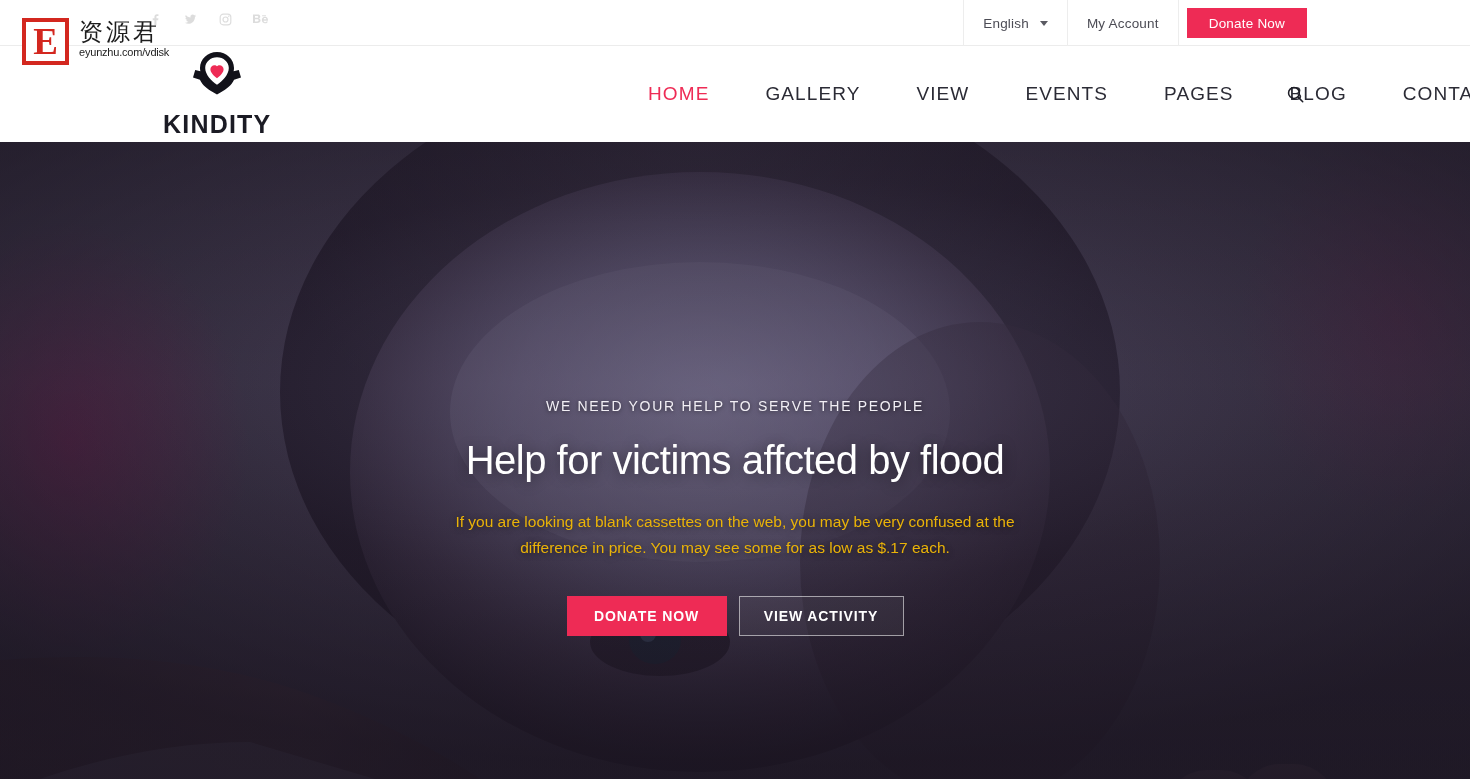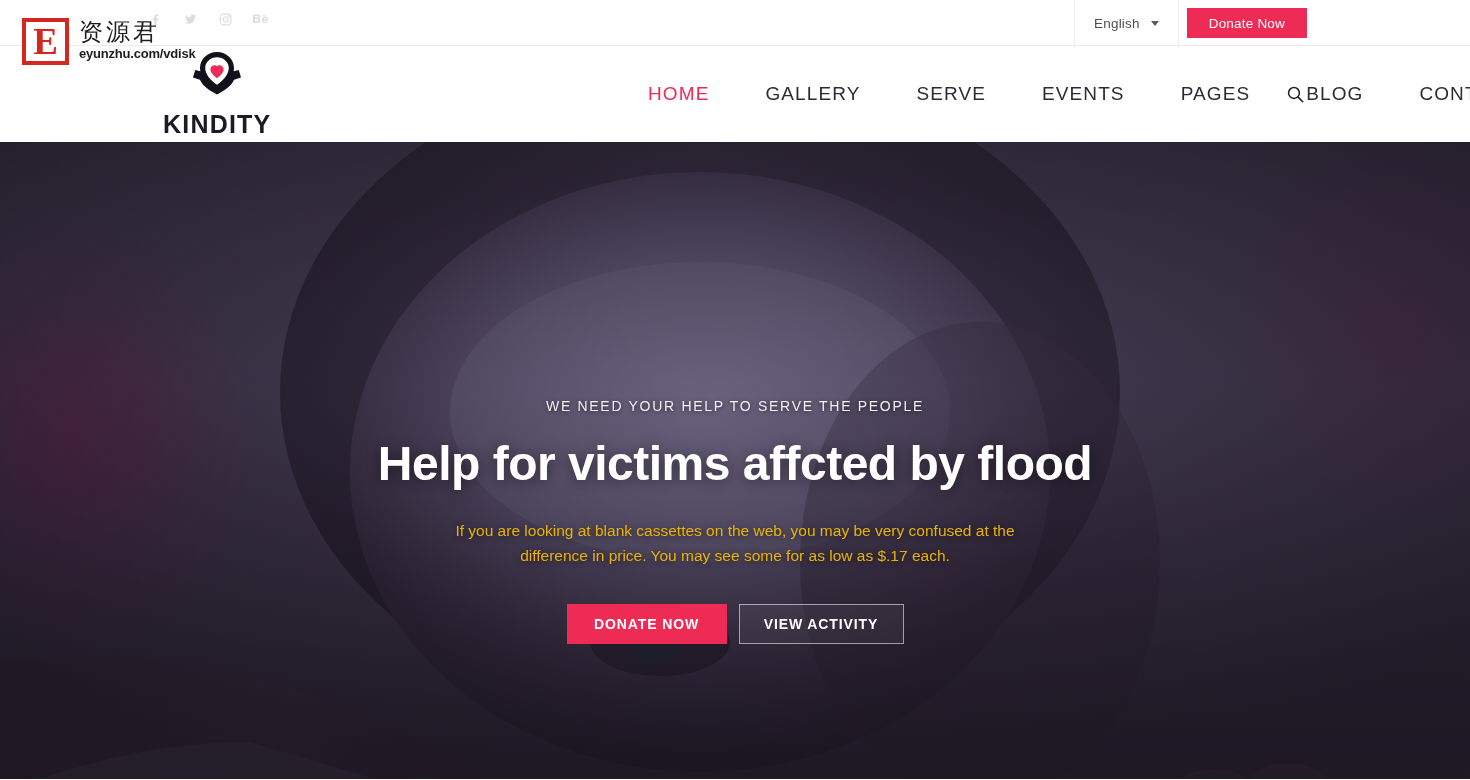--- a/index.html
+++ b/index.html
@@ -159,22 +159,22 @@
   }
   .hero-eyebrow {
     color: #f2eff5;
     font-size: 14px;
     letter-spacing: 1.7px;
     text-shadow: 0 1px 4px rgba(0,0,0,.55);
   }
   .hero-title {
     margin-top: 25px;
     color: #ffffff;
-    font-size: 48px;
-    font-weight: bold;
+    font-size: 40px;
+    font-weight: normal;
     letter-spacing: -.5px;
     line-height: 1.06;
     text-shadow: 0 2px 14px rgba(0,0,0,.45);
   }
   .hero-sub {
     margin-top: 28px;
     color: #eab308;
     font-size: 15.5px;
     line-height: 1.62;
     max-width: 610px;
@@ -229,22 +229,22 @@
   .wm-text { display: flex; flex-direction: column; padding-top: 1px; }
   .wm-cn {
     font-family: "DejaVu Sans", sans-serif;
     font-size: 24px;
     color: #1d1d1d;
     letter-spacing: 3px;
     line-height: 1.12;
   }
   .wm-url {
     font-family: "Liberation Sans", sans-serif;
-    font-size: 13px;
-    font-weight: bold;
+    font-size: 11px;
+    font-weight: normal;
     color: #1d1d1d;
     letter-spacing: -.2px;
   }
 </style>
 </head>
 <body>
 
 <div class="topbar">
 
   <div class="social-group">
@@ -271,39 +271,40 @@
           <path d="M24 9.9c0-3-1.7-5.3-4.9-5.3-3 0-5 2.25-5 5.3 0 3.1 1.9 5.2 5.1 5.2 2.4 0 4.1-1.1 4.65-3.1h-2.6c-.3.8-1 1.2-2 1.2-1.4 0-2.2-.9-2.3-2.35H24V9.9zm-7-1.3c.2-1.35 1-2.15 2.2-2.15 1.25 0 2 .85 2.05 2.15H17z"></path>
         </svg>
     </span>
   </div>
 
   <div class="topbar-right">
     <div class="tb-cell">
       <span>English</span>
       <span class="chev"></span>
     </div>
+    <div class="tb-cell">My Account</div>
     <div class="donate-top">Donate Now</div>
   </div>
 </div>
 
 <div class="header">
 
   <div class="brand">
     <svg class="logo-mark" viewBox="0 0 48 45">
       <path d="M24 2C14.6 2 7 9.1 7 17.9c0 1.2.13 2.3.38 3.4L2.2 20.1 0 27.6l6.9 2.1c2.3 5.1 7.6 9.4 13.2 12.6l3.9 2.2 3.9-2.2c5.6-3.2 10.9-7.5 13.2-12.6l6.9-2.1-2.2-7.5-5.18 1.2c.25-1.1.38-2.2.38-3.4C41 9.1 33.4 2 24 2zm0 5.2c6.5 0 11.8 4.8 11.8 10.7 0 6.6-6.2 12.9-11.8 16.8C18.4 30.8 12.2 24.5 12.2 17.9c0-5.9 5.3-10.7 11.8-10.7z" fill="#12121a"></path>
       <path d="M24 31.4c-4.6-3.3-9.4-8.3-9.4-13.5 0-4.5 4.2-8.2 9.4-8.2s9.4 3.7 9.4 8.2c0 5.2-4.8 10.2-9.4 13.5z" fill="#ffffff"></path>
       <path d="M24 28.3c-3.3-2.6-6.6-5.9-6.6-9.1 0-2.2 1.8-4 4.1-4 1.1 0 2 .45 2.5 1.15.5-.7 1.4-1.15 2.5-1.15 2.3 0 4.1 1.8 4.1 4 0 3.2-3.3 6.5-6.6 9.1z" fill="#ee2b55"></path>
     </svg>
     <span class="brand-name">KINDITY</span>
   </div>
 
   <nav class="mainnav">
     <span class="nav-item active">HOME</span>
     <span class="nav-item">GALLERY</span>
-    <span class="nav-item">SERVE</span>
+    <span class="nav-item">VIEW</span>
     <span class="nav-item">EVENTS</span>
     <span class="nav-item">PAGES</span>
     <span class="nav-item">BLOG</span>
     <span class="nav-item">CONTACT</span>
   </nav>
 
   <div class="search-btn">
     <svg width="19" height="19" viewBox="0 0 20 20" fill="none" stroke="#1d1d26" stroke-width="1.6">
       <circle cx="8.4" cy="8.4" r="5.7"></circle>
         <line x1="12.8" y1="12.8" x2="17.6" y2="17.6" stroke-linecap="round"></line>

